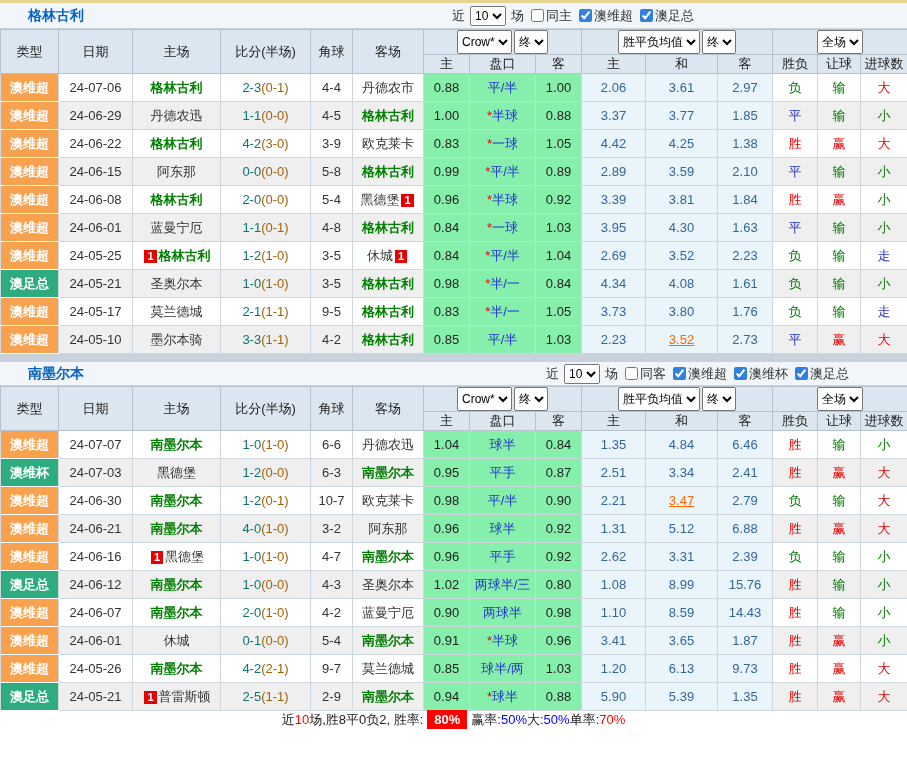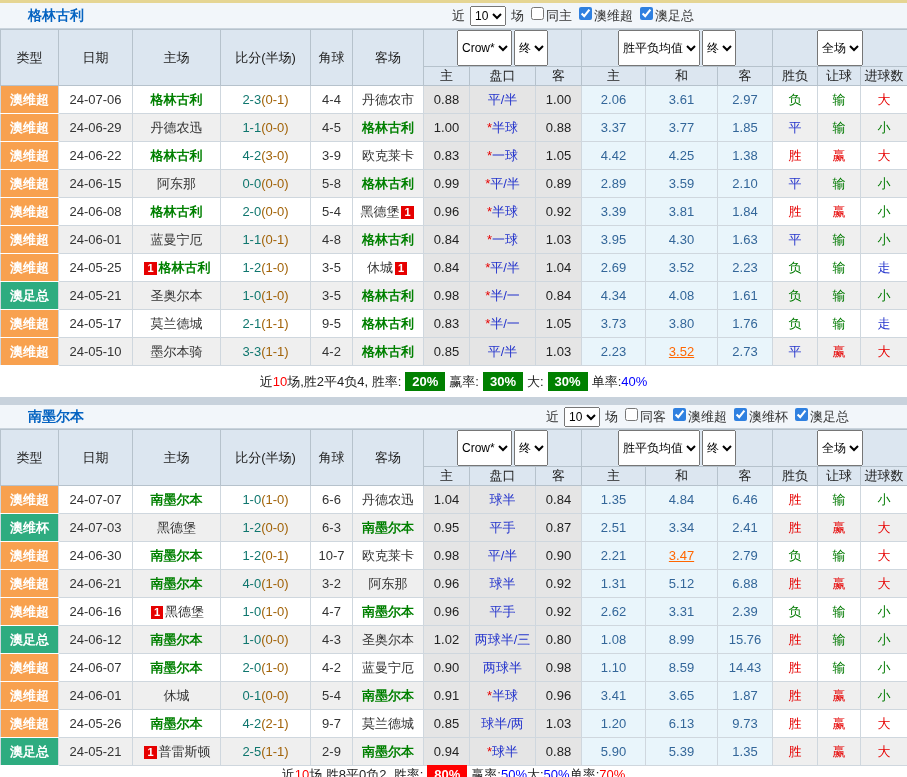--- a/index.html
+++ b/index.html
@@ -16,32 +16,32 @@
   .rlabel{font-size:13px}
   .closebtn{position:absolute;right:6px;top:3px;width:23px;height:21px;background:#4AA4DD;border:1px solid #86C5EA;border-radius:3px;color:#fff;font-size:16px;font-weight:bold;text-align:center;line-height:18px;cursor:pointer}
   .sec-head{position:relative;background:#F2F6FA;border-bottom:1px solid #C9D3DC;display:flex;align-items:center;font-size:13px;color:#333}
   .s1 .sec-head{height:26px}
   .s2 .sec-head{height:24px}
   .team-name{color:#0563C1;font-weight:bold;font-size:14px;margin-left:28px}
   .filters{position:absolute;display:flex;align-items:center;gap:3px;white-space:nowrap}
   .s1 .filters{left:452px}
   .s2 .filters{left:546px}
   .filters select{font-size:12px;height:20px;margin:0 2px}
-  .filters label{display:inline-flex;align-items:flex-start;cursor:pointer}
+  .filters label{display:inline-flex;align-items:center;cursor:pointer}
   .filters input[type=checkbox]{width:13px;height:13px;accent-color:#2F80E0;margin:0 2px 0 4px;vertical-align:middle}
   table{border-collapse:collapse;table-layout:fixed;width:907px;font-size:13px;color:#333}
   th,td{border:1px solid #CFD7DE;text-align:center;overflow:hidden;white-space:nowrap}
   thead th{background:#DCE6F0;border-color:#B6C2CC;font-weight:normal;font-size:13px;color:#222}
   .hr1 th{height:22px}
   .hr2 th{height:17px}
-  .ctrl select{font-size:12px;height:36px;margin:0 1px}
+  .ctrl select{font-size:12px;height:24px;margin:0 1px}
   tbody td{height:28px}
   tr.alt .ca{background:#EFEFEF}
   tr.alt .c-out{background:#EFEFEF}
-  td.c-odds{background:#e5e5e5;color:#222}
+  td.c-odds{background:#86efac;color:#222}
   td.c-avg{background:#E9F5FB;color:#336699}
   td.c-type{color:#fff;font-weight:bold;border-bottom-color:#fff}
   td.torange{background:#F8A14F}
   td.tgreen{background:#2EAC80}
   .team{color:#008000;font-weight:bold}
   .ft{color:#0f766e}
   .ht{color:#a16207}
   .badge1{display:inline-block;background:#E60000;color:#fff;font-size:11px;line-height:13px;padding:0 3px;margin:0 2px;font-weight:bold}
   .pan{color:#2333CC}
   .star{color:#E60000}
@@ -295,21 +295,20 @@
               <td class="c-odds">1.03</td>
               <td class="c-avg">2.23</td>
               <td class="c-avg"><span class="hl">3.52</span></td>
               <td class="c-avg">2.73</td>
               <td class="ca c-out cb">平</td>
               <td class="ca c-out cr">赢</td>
               <td class="ca c-out cr">大</td>
             </tr>
           </tbody>
         </table>
-        <div class="summary"><span class="sm-k">近</span><span class="sm-r">10</span><span class="sm-k">场,胜2平4负4, 胜率:</span><span class="sm-bg">20%</span><span class="sm-k">赢率:</span><span class="sm-bg">30%</span><span class="sm-k">大:</span><span class="sm-bg">30%</span><span class="sm-k">单率:</span><span class="sm-b">40%</span></div>
         <div class="sep"></div>
       </div>
       <div class="section s2">
         <div class="sec-head">
           <span class="team-name">南墨尔本</span>
           <span class="filters">
             <span>近</span>
             <select><option>10</option></select>
             <span>场</span>
             <label>

